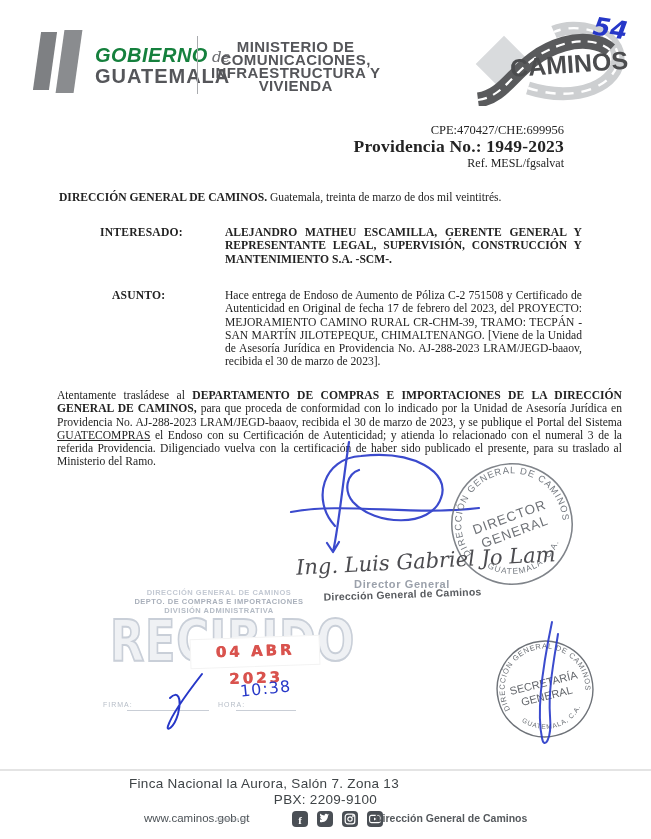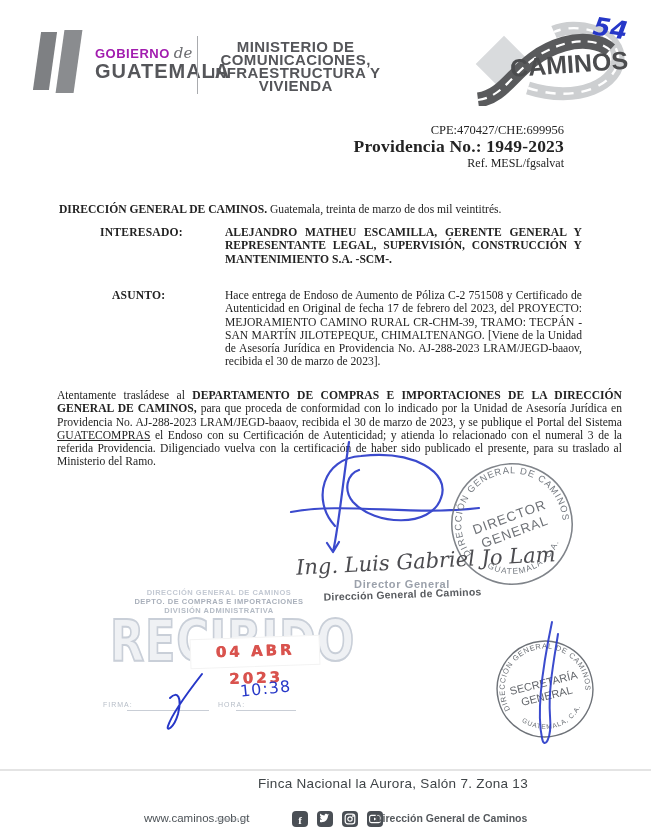--- a/index.html
+++ b/index.html
@@ -1,21 +1,21 @@
 <!DOCTYPE html>
 <html><head>
 <meta charset="utf-8">
 <style>
   html,body{margin:0;padding:0;background:#e9e9e9;}
   .page{position:relative;width:651px;height:839px;background:#ffffff;margin:0 auto;overflow:hidden;
         font-family:"Liberation Serif",serif;color:#232323;}
   .abs{position:absolute;}
   
   .gbar{position:absolute;background:#7e8083;transform:skewX(-8deg);}
-  .gob-line1{font-family:"Liberation Sans",sans-serif;font-weight:bold;font-size:13px;color:#a21caf;letter-spacing:.5px;}
+  .gob-line1{font-family:"Liberation Sans",sans-serif;font-weight:bold;font-size:20px;color:#15803d;letter-spacing:.5px;font-style:italic;}
   .gob-de{font-family:"DejaVu Serif",serif;font-style:italic;font-weight:normal;font-size:15px;color:#6b6c70;}
   .gob-line2{font-family:"Liberation Sans",sans-serif;font-weight:bold;font-size:20px;color:#55565a;letter-spacing:1px;margin-top:-2px;}
   .vdiv{position:absolute;width:1px;background:#a9abae;}
   .ministerio{font-family:"Liberation Sans",sans-serif;font-weight:bold;font-size:15px;line-height:13px;color:#55565a;letter-spacing:.4px;text-align:center;}
   .hand54{font-family:"DejaVu Sans",sans-serif;color:#2637c8;font-size:25px;font-weight:bold;transform:rotate(9deg);font-style:italic;}
   
   .refblock{text-align:right;line-height:1.12;}
   .ref-cpe{font-size:12.5px;}
   .ref-prov{font-size:17.5px;font-weight:bold;letter-spacing:.2px;}
   .ref-ref{font-size:12px;}
@@ -82,21 +82,21 @@
     <text x="44" y="59" font-family="Liberation Sans, sans-serif" font-weight="bold" font-size="25" fill="#4b4c4e" transform="rotate(-4 100 50)">CAMINOS</text>
   </svg>
   <div class="abs hand54" style="left:593px;top:14px;">54</div>
 
   <div class="abs refblock" style="right:87px;top:123px;">
     <div class="ref-cpe">CPE:470427/CHE:699956</div>
     <div class="ref-prov">Providencia No.: 1949-2023</div>
     <div class="ref-ref">Ref. MESL/fgsalvat</div>
   </div>
 
-  <div class="abs bodytxt" style="left:59px;top:191px;width:553px;margin-top:12px;">
+  <div class="abs bodytxt" style="left:59px;top:191px;width:553px;">
     <span class="bold">DIRECCIÓN GENERAL DE CAMINOS.</span><span> Guatemala, treinta de marzo de dos mil veintitrés.</span>
   </div>
 
   <div class="abs lbl" style="left:100px;top:226px;">INTERESADO:</div>
   <div class="abs bodytxt bold" style="left:225px;top:226px;width:357px;">ALEJANDRO MATHEU ESCAMILLA, GERENTE GENERAL Y REPRESENTANTE LEGAL, SUPERVISIÓN, CONSTRUCCIÓN Y MANTENIMIENTO S.A. -SCM-.</div>
 
   <div class="abs lbl" style="left:112px;top:289px;">ASUNTO:</div>
   <div class="abs bodytxt" style="left:225px;top:289px;width:357px;">Hace entrega de Endoso de Aumento de Póliza C-2 751508 y Certificado de Autenticidad en Original de fecha 17 de febrero del 2023, del PROYECTO: MEJORAMIENTO CAMINO RURAL CR-CHM-39, TRAMO: TECPÁN - SAN MARTÍN JILOTEPEQUE, CHIMALTENANGO. [Viene de la Unidad de Asesoría Jurídica en Providencia No. AJ-288-2023 LRAM/JEGD-baaov, recibida el 30 de marzo de 2023].</div>
 
   <div class="abs bodytxt" style="left:57px;top:389px;width:565px;">
@@ -159,21 +159,22 @@
       <textPath href="#arcBotS" startOffset="50%" text-anchor="middle">· GUATEMALA, C.A. ·</textPath>
     </text>
     <text x="65" y="62" text-anchor="middle" font-size="14" fill="#44484e">SECRETARÍA</text>
     <text x="65" y="79" text-anchor="middle" font-size="14" fill="#44484e">GENERAL</text>
   </svg>
   <svg class="abs" style="left:518px;top:620px;" width="60" height="145" viewBox="0 0 60 145">
     <path d="M34,2 C 26,40 18,90 24,118 C 26,130 34,120 32,96 C 30,70 36,40 40,14" stroke="#2637c8" stroke-width="2" fill="none" stroke-linecap="round" opacity=".9"></path>
   </svg>
 
   <div class="f-rule" style="top:769px;"></div>
-  <div class="abs f-addr" style="left:0;top:776px;width:528px;text-align:right;">Finca Nacional la Aurora, Salón 7.  Zona 13</div>
+  <div class="abs f-addr" style="left:0;top:776px;width:528px;">Finca Nacional la Aurora, Salón 7.  Zona 13</div>
+  <div class="abs f-addr" style="left:0;top:792px;width:651px;">PBX: 2209-9100</div>
 
   <div class="abs f-web" style="left:144px;top:812px;">www.caminos.gob.gt</div>
   <div class="abs f-follow" style="left:216px;top:816px;">Síguenos en</div>
 
   <div class="abs" style="left:292px;top:809px;">
     <span class="soc">
       <svg width="16" height="16" viewBox="0 0 16 16">
           <text x="8" y="12.5" text-anchor="middle" font-family="Liberation Serif, serif" font-weight="bold" font-size="11" fill="#fff">f</text>
         </svg>
     </span>

